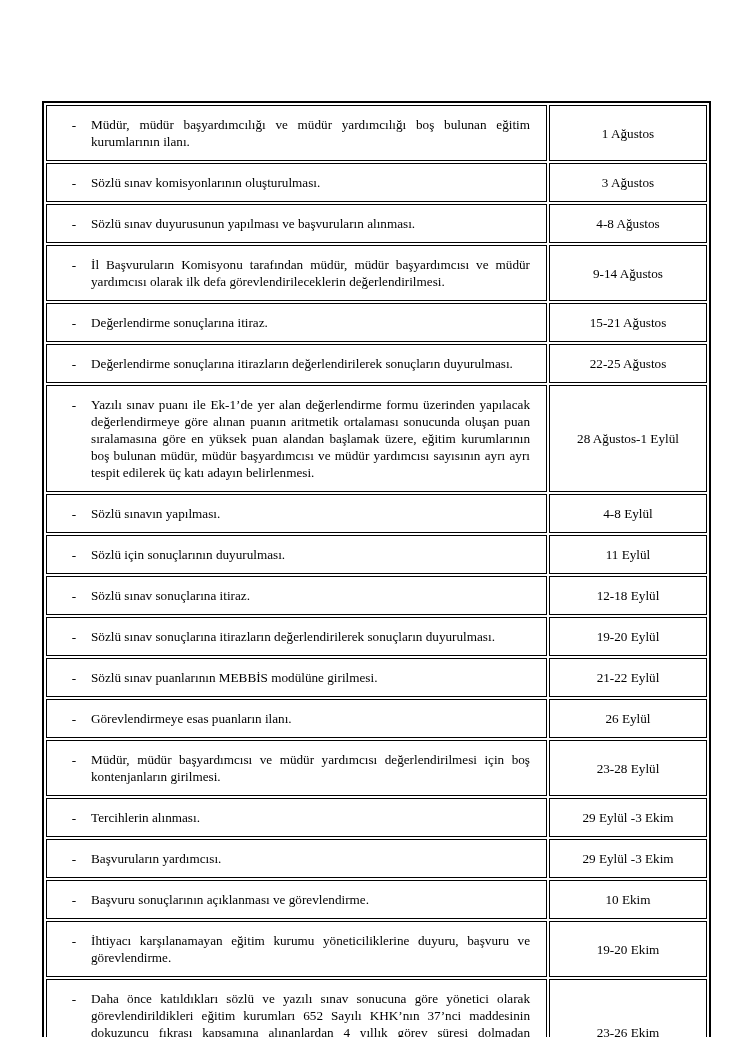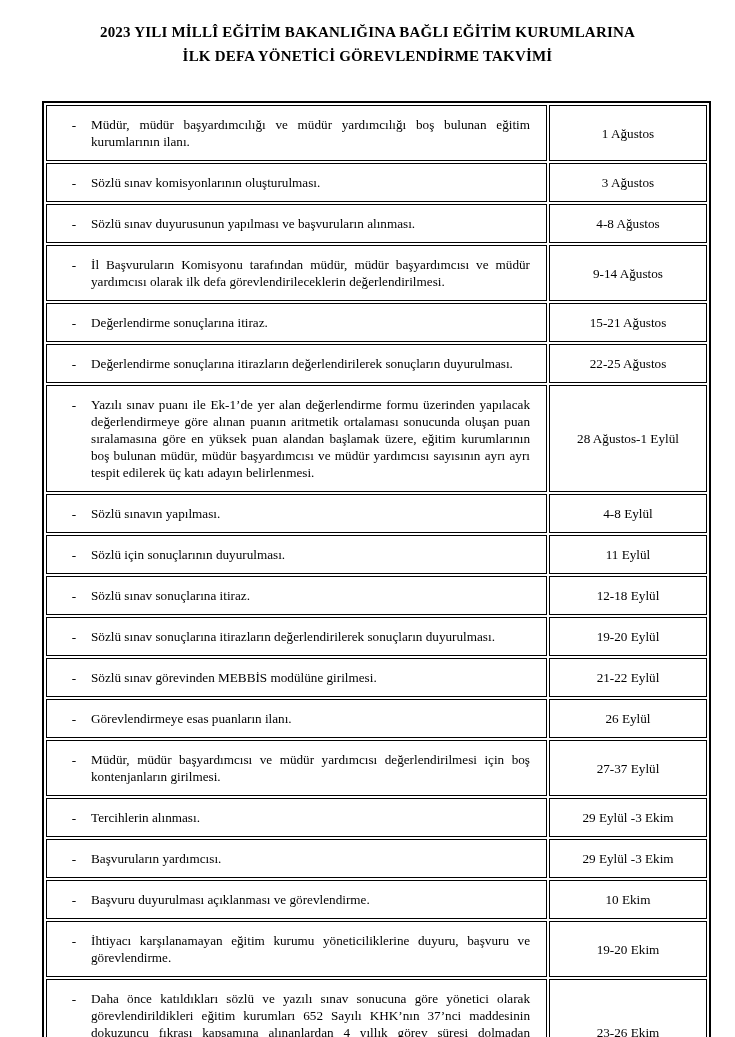--- a/index.html
+++ b/index.html
@@ -64,24 +64,20 @@
     width: 158px;
     text-align: center;
     padding: 10px 4px;
   }
 </style>
 </head>
 <body>
 
 <div class="page">
 
-  <div class="doc-title">
-    <div>2023 YILI MİLLÎ EĞİTİM BAKANLIĞINA BAĞLI EĞİTİM KURUMLARINA</div>
-    <div>İLK DEFA YÖNETİCİ GÖREVLENDİRME TAKVİMİ</div>
-  </div>
 
   <table class="schedule">
     <colgroup>
       <col style="width: 501px">
       <col style="width: 158px">
     </colgroup>
     <tbody>
         <tr>
       <td class="task-cell">
         <div class="task-inner">
@@ -200,21 +196,21 @@
         </div>
       </td>
       <td class="date-cell">
         <span>19-20 Eylül</span>
       </td>
     </tr>
         <tr>
       <td class="task-cell">
         <div class="task-inner">
           <span class="bullet">-</span>
-          <span class="task-text">Sözlü sınav görevinden MEBBİS modülüne girilmesi.</span>
+          <span class="task-text">Sözlü sınav puanlarının MEBBİS modülüne girilmesi.</span>
         </div>
       </td>
       <td class="date-cell">
         <span>21-22 Eylül</span>
       </td>
     </tr>
         <tr>
       <td class="task-cell">
         <div class="task-inner">
           <span class="bullet">-</span>
@@ -226,21 +222,21 @@
       </td>
     </tr>
         <tr>
       <td class="task-cell">
         <div class="task-inner">
           <span class="bullet">-</span>
           <span class="task-text">Müdür, müdür başyardımcısı ve müdür yardımcısı değerlendirilmesi için boş kontenjanların girilmesi.</span>
         </div>
       </td>
       <td class="date-cell">
-        <span>27-37 Eylül</span>
+        <span>23-28 Eylül</span>
       </td>
     </tr>
         <tr>
       <td class="task-cell">
         <div class="task-inner">
           <span class="bullet">-</span>
           <span class="task-text">Tercihlerin alınması.</span>
         </div>
       </td>
       <td class="date-cell">
@@ -255,21 +251,21 @@
         </div>
       </td>
       <td class="date-cell">
         <span>29 Eylül -3 Ekim</span>
       </td>
     </tr>
         <tr>
       <td class="task-cell">
         <div class="task-inner">
           <span class="bullet">-</span>
-          <span class="task-text">Başvuru duyurulması açıklanması ve görevlendirme.</span>
+          <span class="task-text">Başvuru sonuçlarının açıklanması ve görevlendirme.</span>
         </div>
       </td>
       <td class="date-cell">
         <span>10 Ekim</span>
       </td>
     </tr>
         <tr>
       <td class="task-cell">
         <div class="task-inner">
           <span class="bullet">-</span>

